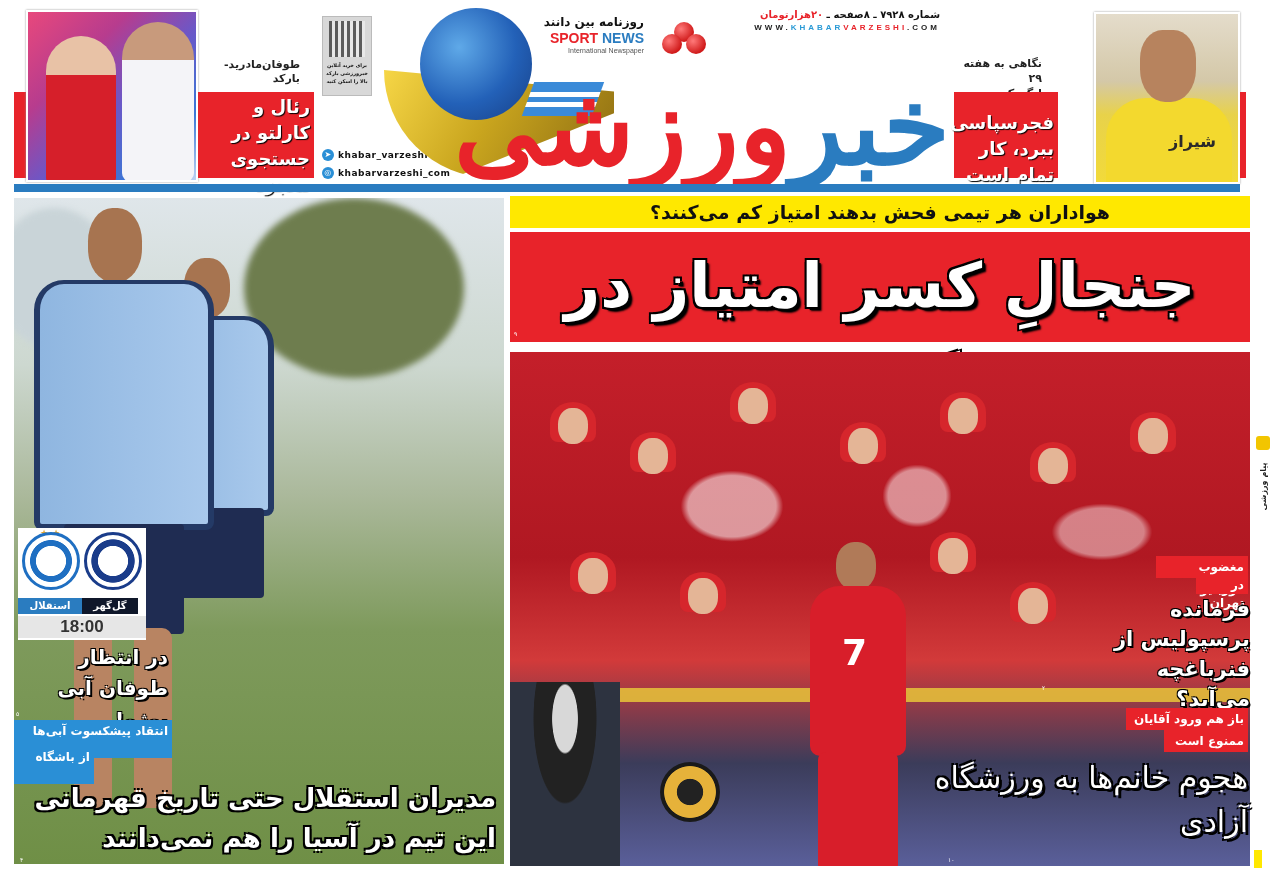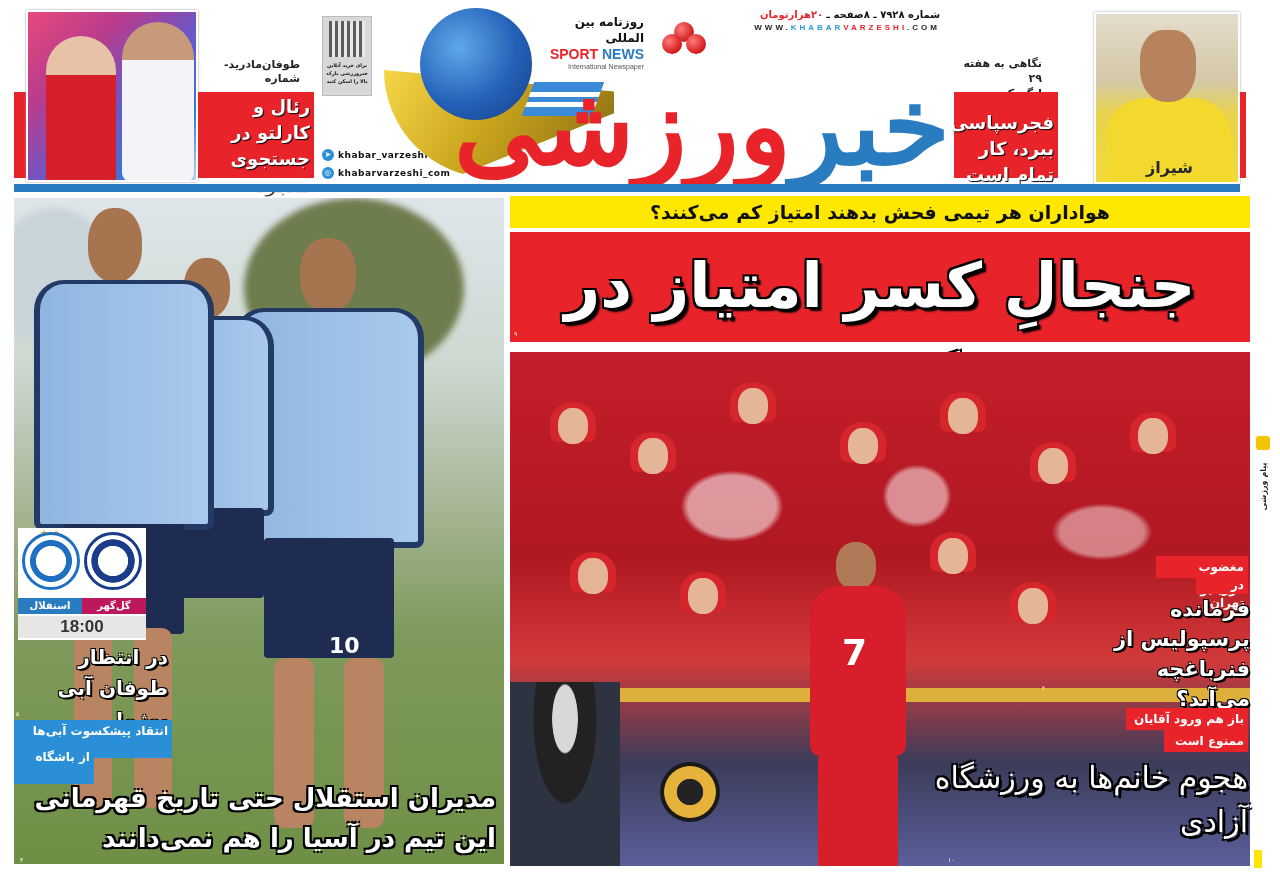--- a/index.html
+++ b/index.html
@@ -63,42 +63,42 @@
   .website .hl { color: #e8232a; } .website .bl { color: #2a9ad6; }
 
   
   .promo-right-kicker { left: 952px; top: 56px; width: 90px; text-align: right; direction: rtl; font-size: 11px; font-weight: bold; color: #222; line-height: 15px; }
   .promo-right-box { left: 954px; top: 92px; width: 104px; height: 86px; background: #e8232a; }
   .promo-right-title { left: 956px; top: 110px; width: 98px; text-align: right; direction: rtl; font-size: 18px; line-height: 26px; color: #fff; font-weight: bold; text-shadow: 1px 1px 1px #000; }
   .promo-right-photo { left: 1094px; top: 12px; width: 146px; height: 172px; overflow: hidden; border: 2px solid #fff; box-shadow: 0 0 2px #999;
     background: linear-gradient(180deg, #e4dccb 0%, #d4c8a8 40%, #e8d24a 60%, #f2da3a 100%); }
   .promo-right-photo .head { position: absolute; left: 44px; top: 16px; width: 56px; height: 72px; border-radius: 40% 40% 45% 45%; background: #b7835e; }
   .promo-right-photo .shirt { position: absolute; left: 10px; top: 84px; width: 126px; height: 100px; border-radius: 40px 40px 0 0; background: #f3d92e; }
-  .promo-right-photo .shirt-text { position: absolute; left: 50px; top: 118px; width: 70px; text-align: left; direction: rtl; font-size: 16px; font-weight: bold; color: #2a2a2a; margin-top: 26px; }
+  .promo-right-photo .shirt-text { position: absolute; left: 50px; top: 118px; width: 70px; text-align: right; direction: rtl; font-size: 16px; font-weight: bold; color: #2a2a2a; }
   .promo-right-red { left: 1240px; top: 92px; width: 6px; height: 86px; background: #e8232a; }
 
   
   .esteg-photo { left: 14px; top: 198px; width: 490px; height: 666px; overflow: hidden;
     background: linear-gradient(180deg, #dfe6ea 0%, #cdd8d0 25%, #aab89a 45%, #7e9a5c 65%, #6f8f46 100%); }
   .tree { position: absolute; border-radius: 50%; background: #6e7d4e; filter: blur(3px); }
   .player { position: absolute; }
   .player .pl-head { position: absolute; border-radius: 45%; background: #a77450; }
   .player .pl-shirt { position: absolute; border-radius: 30px 30px 8px 8px; background: linear-gradient(90deg, #8fb6e0, #a9c9ec); border: 6px solid #243a66; border-top-width: 4px; }
   .player .pl-shorts { position: absolute; background: #1f2c52; border-radius: 4px; }
   .player .pl-num { position: absolute; color: #fff; font-weight: bold; font-size: 22px; }
   .player .pl-leg { position: absolute; background: #b88462; border-radius: 10px; }
 
   .match-card { left: 18px; top: 528px; width: 128px; height: 112px; background: #ffffff; }
   .club-logo { position: absolute; top: 4px; width: 58px; height: 58px; border-radius: 50%; border: 3px solid #1e4f9c; background: #fff; }
   .club-esteg { left: 4px; background: radial-gradient(circle, #ffffff 40%, #1f6fc2 42% 56%, #fff 58%); border-color: #1f6fc2; }
   .club-gol { left: 66px; background: radial-gradient(circle, #fff 40%, #1a3c8a 42% 58%, #fff 60%); border-color: #1a3c8a; }
   .stars { position: absolute; left: 22px; top: 0; font-size: 9px; color: #e6a52b; letter-spacing: 4px; }
   .team-label { position: absolute; top: 70px; height: 16px; font-size: 10px; font-weight: bold; color: #fff; text-align: center; line-height: 16px; direction: rtl; }
   .team-esteg { left: 0; width: 64px; background: #2a7cc0; }
-  .team-gol { left: 64px; width: 64px; background: #be185d; }
+  .team-gol { left: 64px; width: 56px; background: #0f172a; }
   .match-time { position: absolute; left: 0; top: 88px; width: 128px; height: 22px; background: #e6e6e6; font-size: 17px; line-height: 22px; font-weight: bold; color: #333; text-align: center; font-family: "Liberation Sans", sans-serif; }
 
   .esteg-h1 { left: 18px; top: 642px; width: 150px; text-align: right; direction: rtl; font-size: 20px; line-height: 31px; font-weight: bold; color: #fff; text-shadow: 2px 2px 0 #000, -1px -1px 0 #000, 1px -1px 0 #000, -1px 1px 0 #000; }
   .esteg-h1-credit { left: 16px; top: 710px; font-size: 6px; color: #fff; }
   .esteg-tag { left: 14px; height: 38px; background: #2a8fd6; color: #fff; font-size: 12px; font-weight: bold; line-height: 22px; direction: rtl; text-align: right; padding: 0 4px; }
   .esteg-main { left: 20px; top: 778px; width: 476px; text-align: right; direction: rtl; font-size: 26px; line-height: 40px; font-weight: bold; color: #fff; text-shadow: 2px 2px 0 #000, -2px -2px 0 #000, 2px -2px 0 #000, -2px 2px 0 #000; }
   .esteg-credit { left: 20px; top: 856px; font-size: 6px; color: #fff; }
 
   
   .kicker-bar { left: 510px; top: 196px; width: 740px; height: 32px; background: #ffe800; }
@@ -141,21 +141,21 @@
 <div class="abs masthead"></div>
 
 <div class="abs promo-left-red"></div>
 <div class="abs promo-left-photo">
   <div class="p1"></div>
   <div class="p2"></div>
 </div>
 <div class="abs promo-left-box"></div>
 <div class="abs promo-left-kicker">
   <div>طوفان‌مادرید-</div>
-  <div>شماره</div>
+  <div>بارکد</div>
 </div>
 <div class="abs promo-left-title">رئال و کارلتو در جستجوی معجزه</div>
 
 <div class="abs qr-box">
   <div class="qr-code"></div>
   <div class="qr-text">برای خرید آنلاین خبرورزشی بارکد بالا را اسکن کنید</div>
 </div>
 <div class="abs social-row" style="top:148px;">
   <span class="social-icon">➤</span>
   <span>khabar_varzeshi</span>
@@ -166,21 +166,21 @@
 </div>
 
 <div class="abs logo-swoosh"></div>
 <div class="abs globe"></div>
 <div class="abs logo-flag"></div>
 <div class="abs logo-text">
   <span class="blue">خبر</span><span class="red">ورزشی</span>
 </div>
 
 <div class="abs sportnews">
-  <div class="sn-fa">روزنامه بین المللی</div>
+  <div class="sn-fa">روزنامه بین دانند</div>
   <div class="sn-en"><span class="r">SPORT</span> <span class="b">NEWS</span></div>
   <div class="sn-sub">International Newspaper</div>
 </div>
 <div class="abs berries">
   <div class="berry" style="left:12px;top:0;"></div>
   <div class="berry" style="left:0;top:12px;"></div>
   <div class="berry" style="left:24px;top:12px;"></div>
 </div>
 
 <div class="abs dateline">
@@ -200,28 +200,20 @@
   <div class="shirt-text">شیراز</div>
 </div>
 <div class="abs promo-right-red"></div>
 
 <div class="abs mast-bar"></div>
 
 <div class="abs esteg-photo">
   <div class="tree" style="left:230px;top:0;width:220px;height:180px;"></div>
   <div class="tree" style="left:-20px;top:10px;width:120px;height:140px;background:#c9d4d8;"></div>
 
-  <div class="player" style="left:200px;top:40px;width:230px;height:620px;">
-    <div class="pl-head" style="left:86px;top:0;width:56px;height:74px;"></div>
-    <div class="pl-shirt" style="left:20px;top:70px;width:190px;height:240px;"></div>
-    <div class="pl-shorts" style="left:50px;top:300px;width:130px;height:120px;"></div>
-    <div class="pl-num" style="left:115px;top:395px;">10</div>
-    <div class="pl-leg" style="left:60px;top:420px;width:40px;height:170px;"></div>
-    <div class="pl-leg" style="left:130px;top:420px;width:40px;height:170px;"></div>
-  </div>
   <div class="player" style="left:140px;top:60px;width:130px;height:520px;">
     <div class="pl-head" style="left:30px;top:0;width:46px;height:60px;"></div>
     <div class="pl-shirt" style="left:0;top:58px;width:120px;height:200px;"></div>
     <div class="pl-shorts" style="left:10px;top:250px;width:100px;height:90px;"></div>
   </div>
   <div class="player" style="left:10px;top:10px;width:200px;height:640px;">
     <div class="pl-head" style="left:64px;top:0;width:54px;height:74px;"></div>
     <div class="pl-shirt" style="left:10px;top:72px;width:180px;height:250px;"></div>
     <div class="pl-shorts" style="left:40px;top:316px;width:120px;height:110px;"></div>
     <div class="pl-leg" style="left:50px;top:420px;width:38px;height:180px;"></div>

